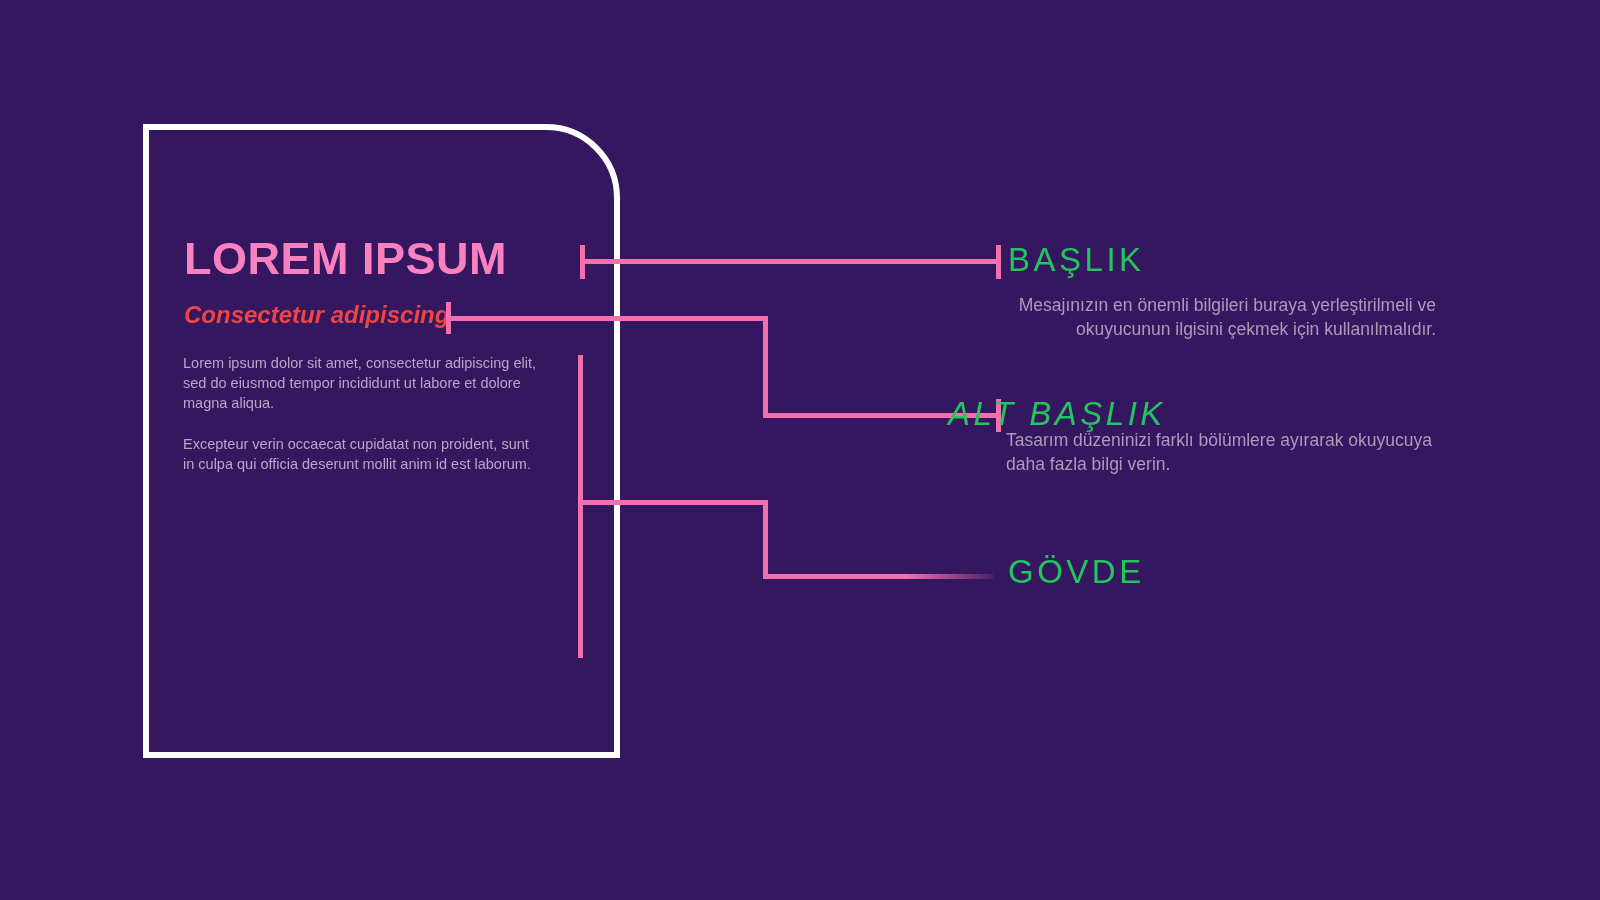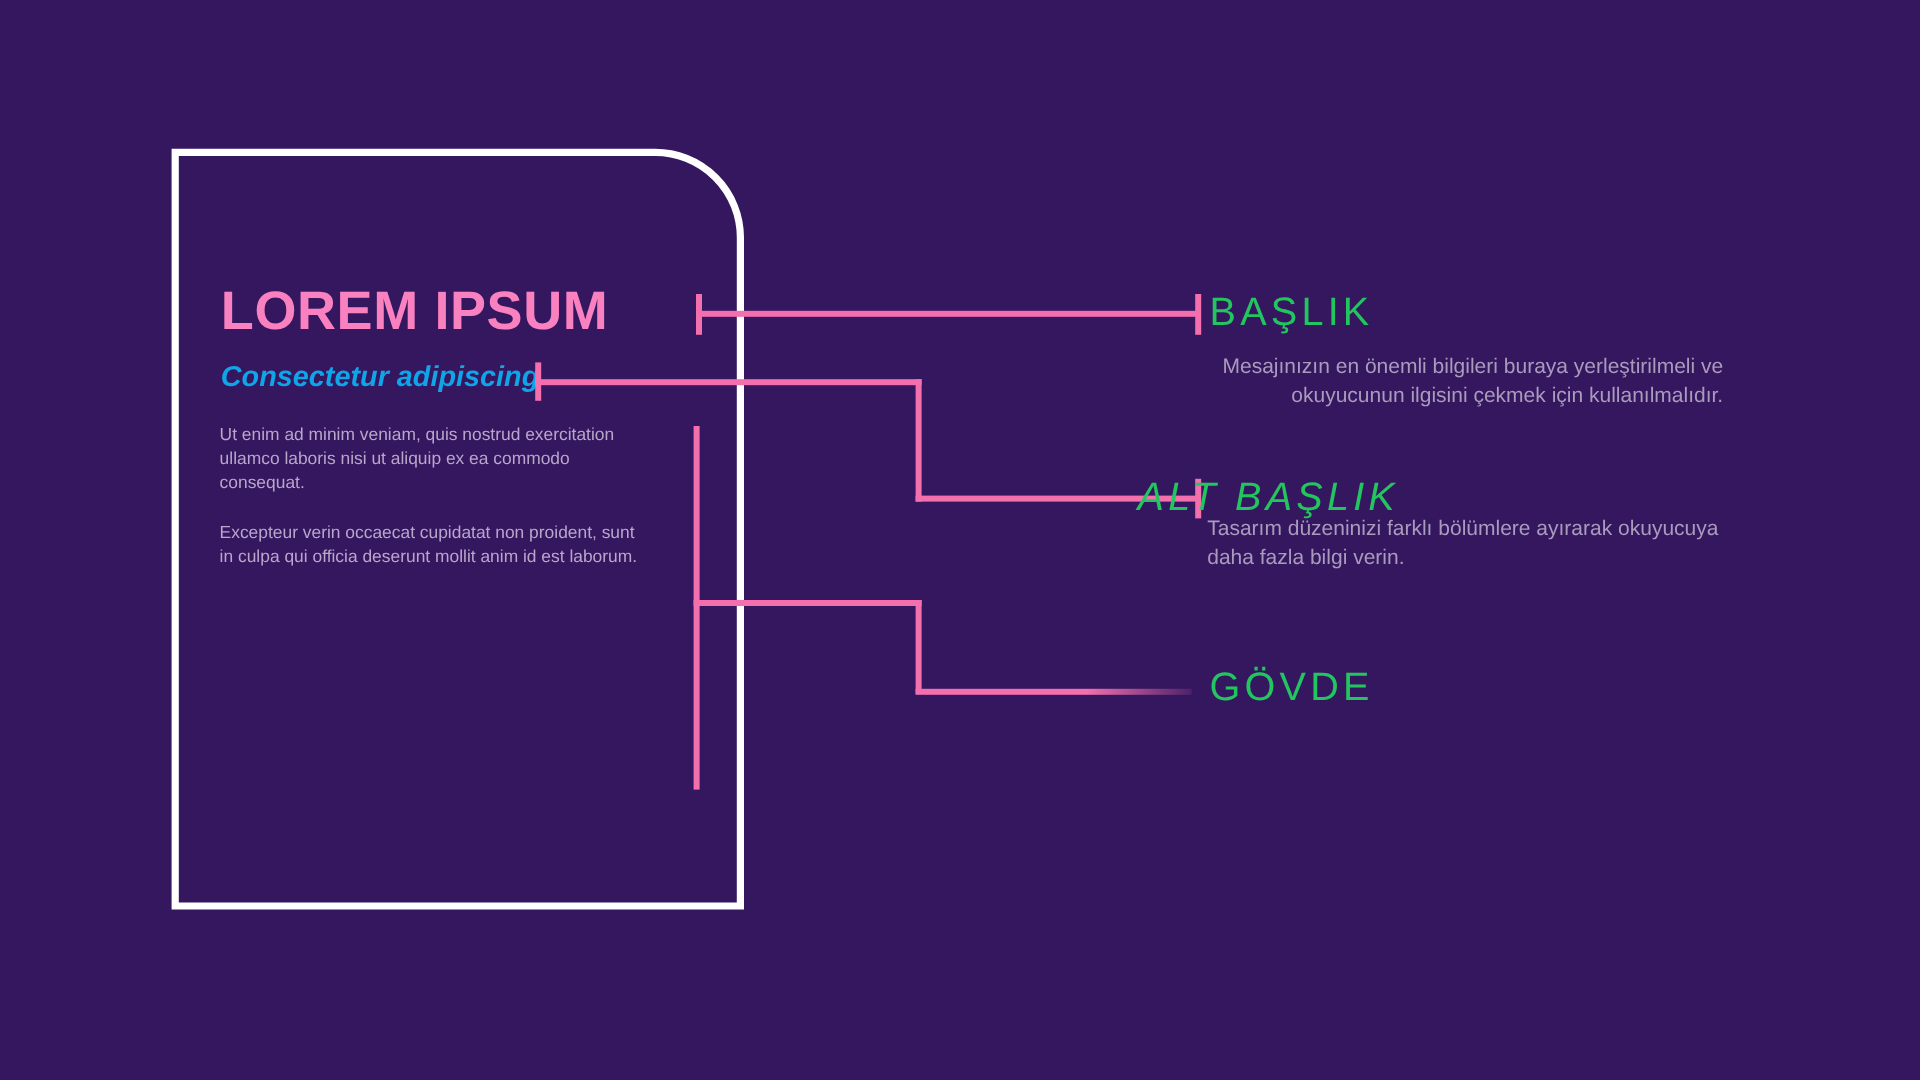--- a/index.html
+++ b/index.html
@@ -45,21 +45,21 @@
     line-height: 1;
   }
 
   .card-subtitle {
     position: absolute;
     left: 184px;
     top: 303px;
     font-size: 24px;
     font-weight: 700;
     font-style: italic;
-    color: #0ea5e9;
+    color: #ef4444;
     white-space: nowrap;
     line-height: 1;
   }
 
   .card-body {
     position: absolute;
     left: 183px;
     top: 353px;
     width: 360px;
   }
@@ -108,21 +108,21 @@
 
 <div id="stage">
 
   <div class="card-frame"></div>
 
   <div class="card-title">LOREM IPSUM</div>
 
   <div class="card-subtitle">Consectetur adipiscing</div>
 
   <div class="card-body">
-    <p>Ut enim ad minim veniam, quis nostrud exercitation ullamco laboris nisi ut aliquip ex ea commodo consequat.</p>
+    <p>Lorem ipsum dolor sit amet, consectetur adipiscing elit, sed do eiusmod tempor incididunt ut labore et dolore magna aliqua.</p>
     <p>Excepteur verin occaecat cupidatat non proident, sunt in culpa qui officia deserunt mollit anim id est laborum.</p>
   </div>
 
   <div class="tick" style="left:580px; top:245px; height:34px;"></div>
   <div class="pk pk-h" style="left:580px; top:259px; width:420px;"></div>
   <div class="tick" style="left:996px; top:245px; height:34px;"></div>
 
   <div class="tick" style="left:446px; top:302px; height:32px;"></div>
   <div class="pk pk-h" style="left:446px; top:316px; width:322px;"></div>
   <div class="pk pk-v" style="left:763px; top:316px; height:102px;"></div>

